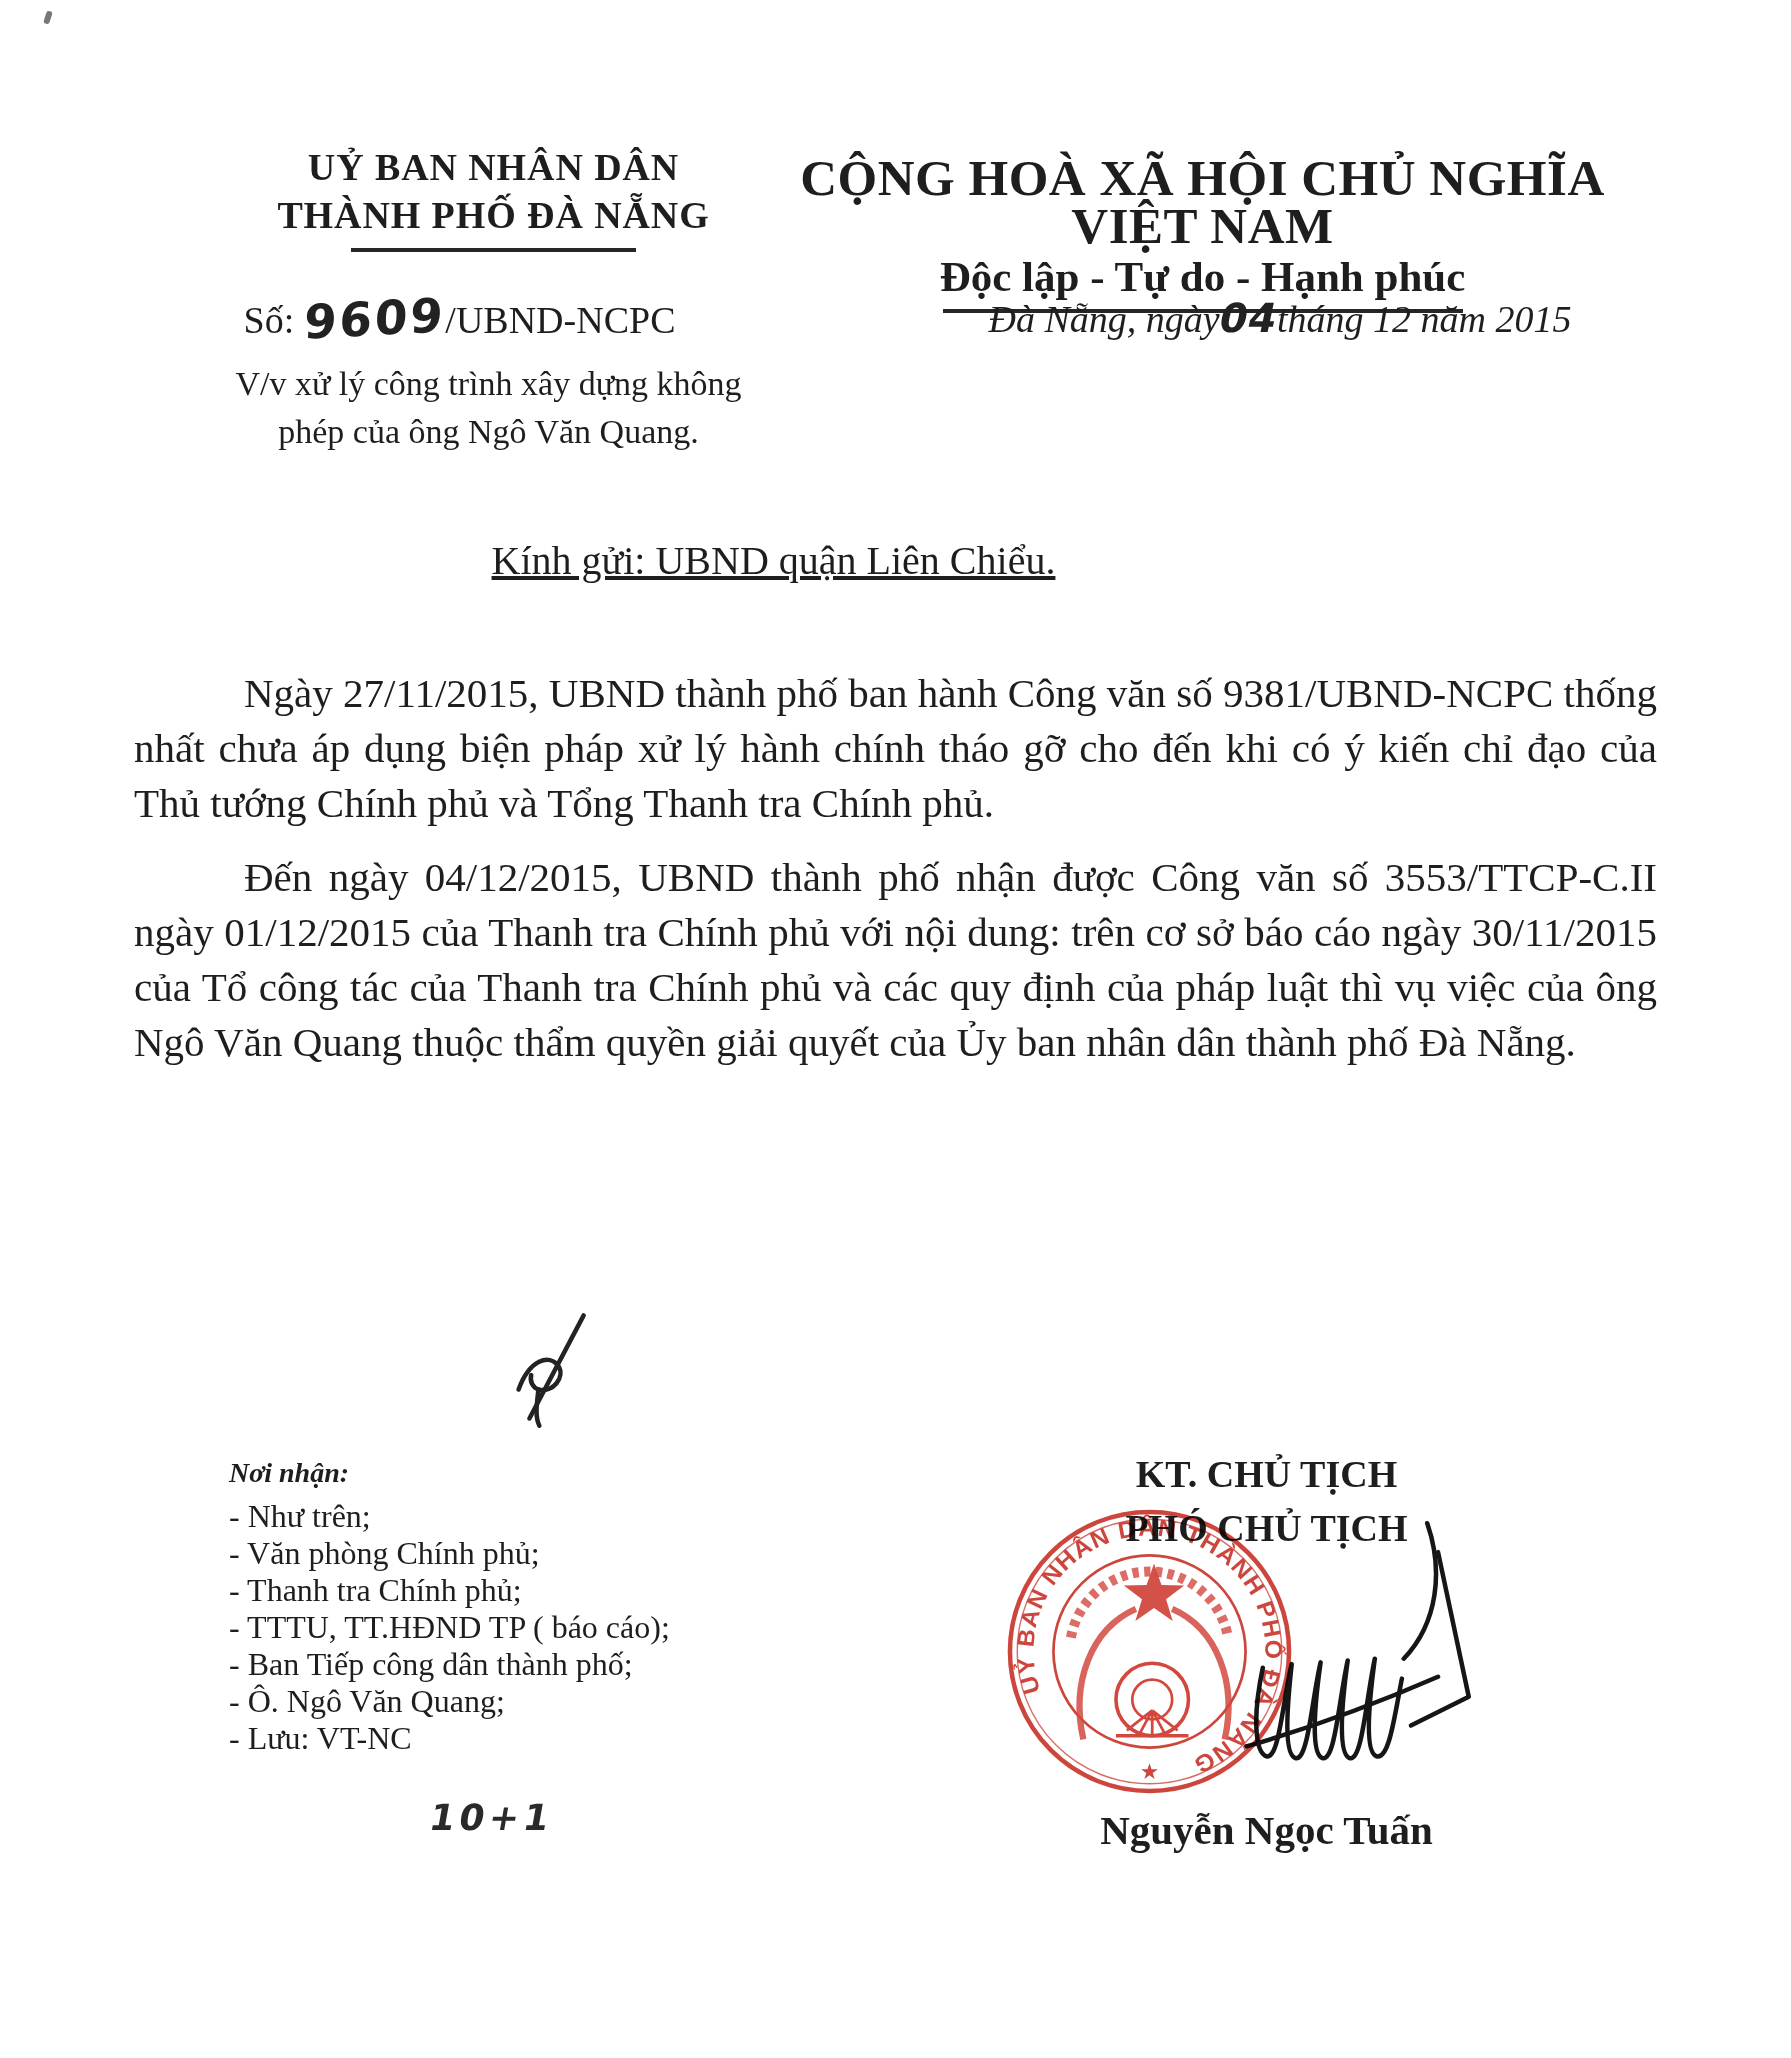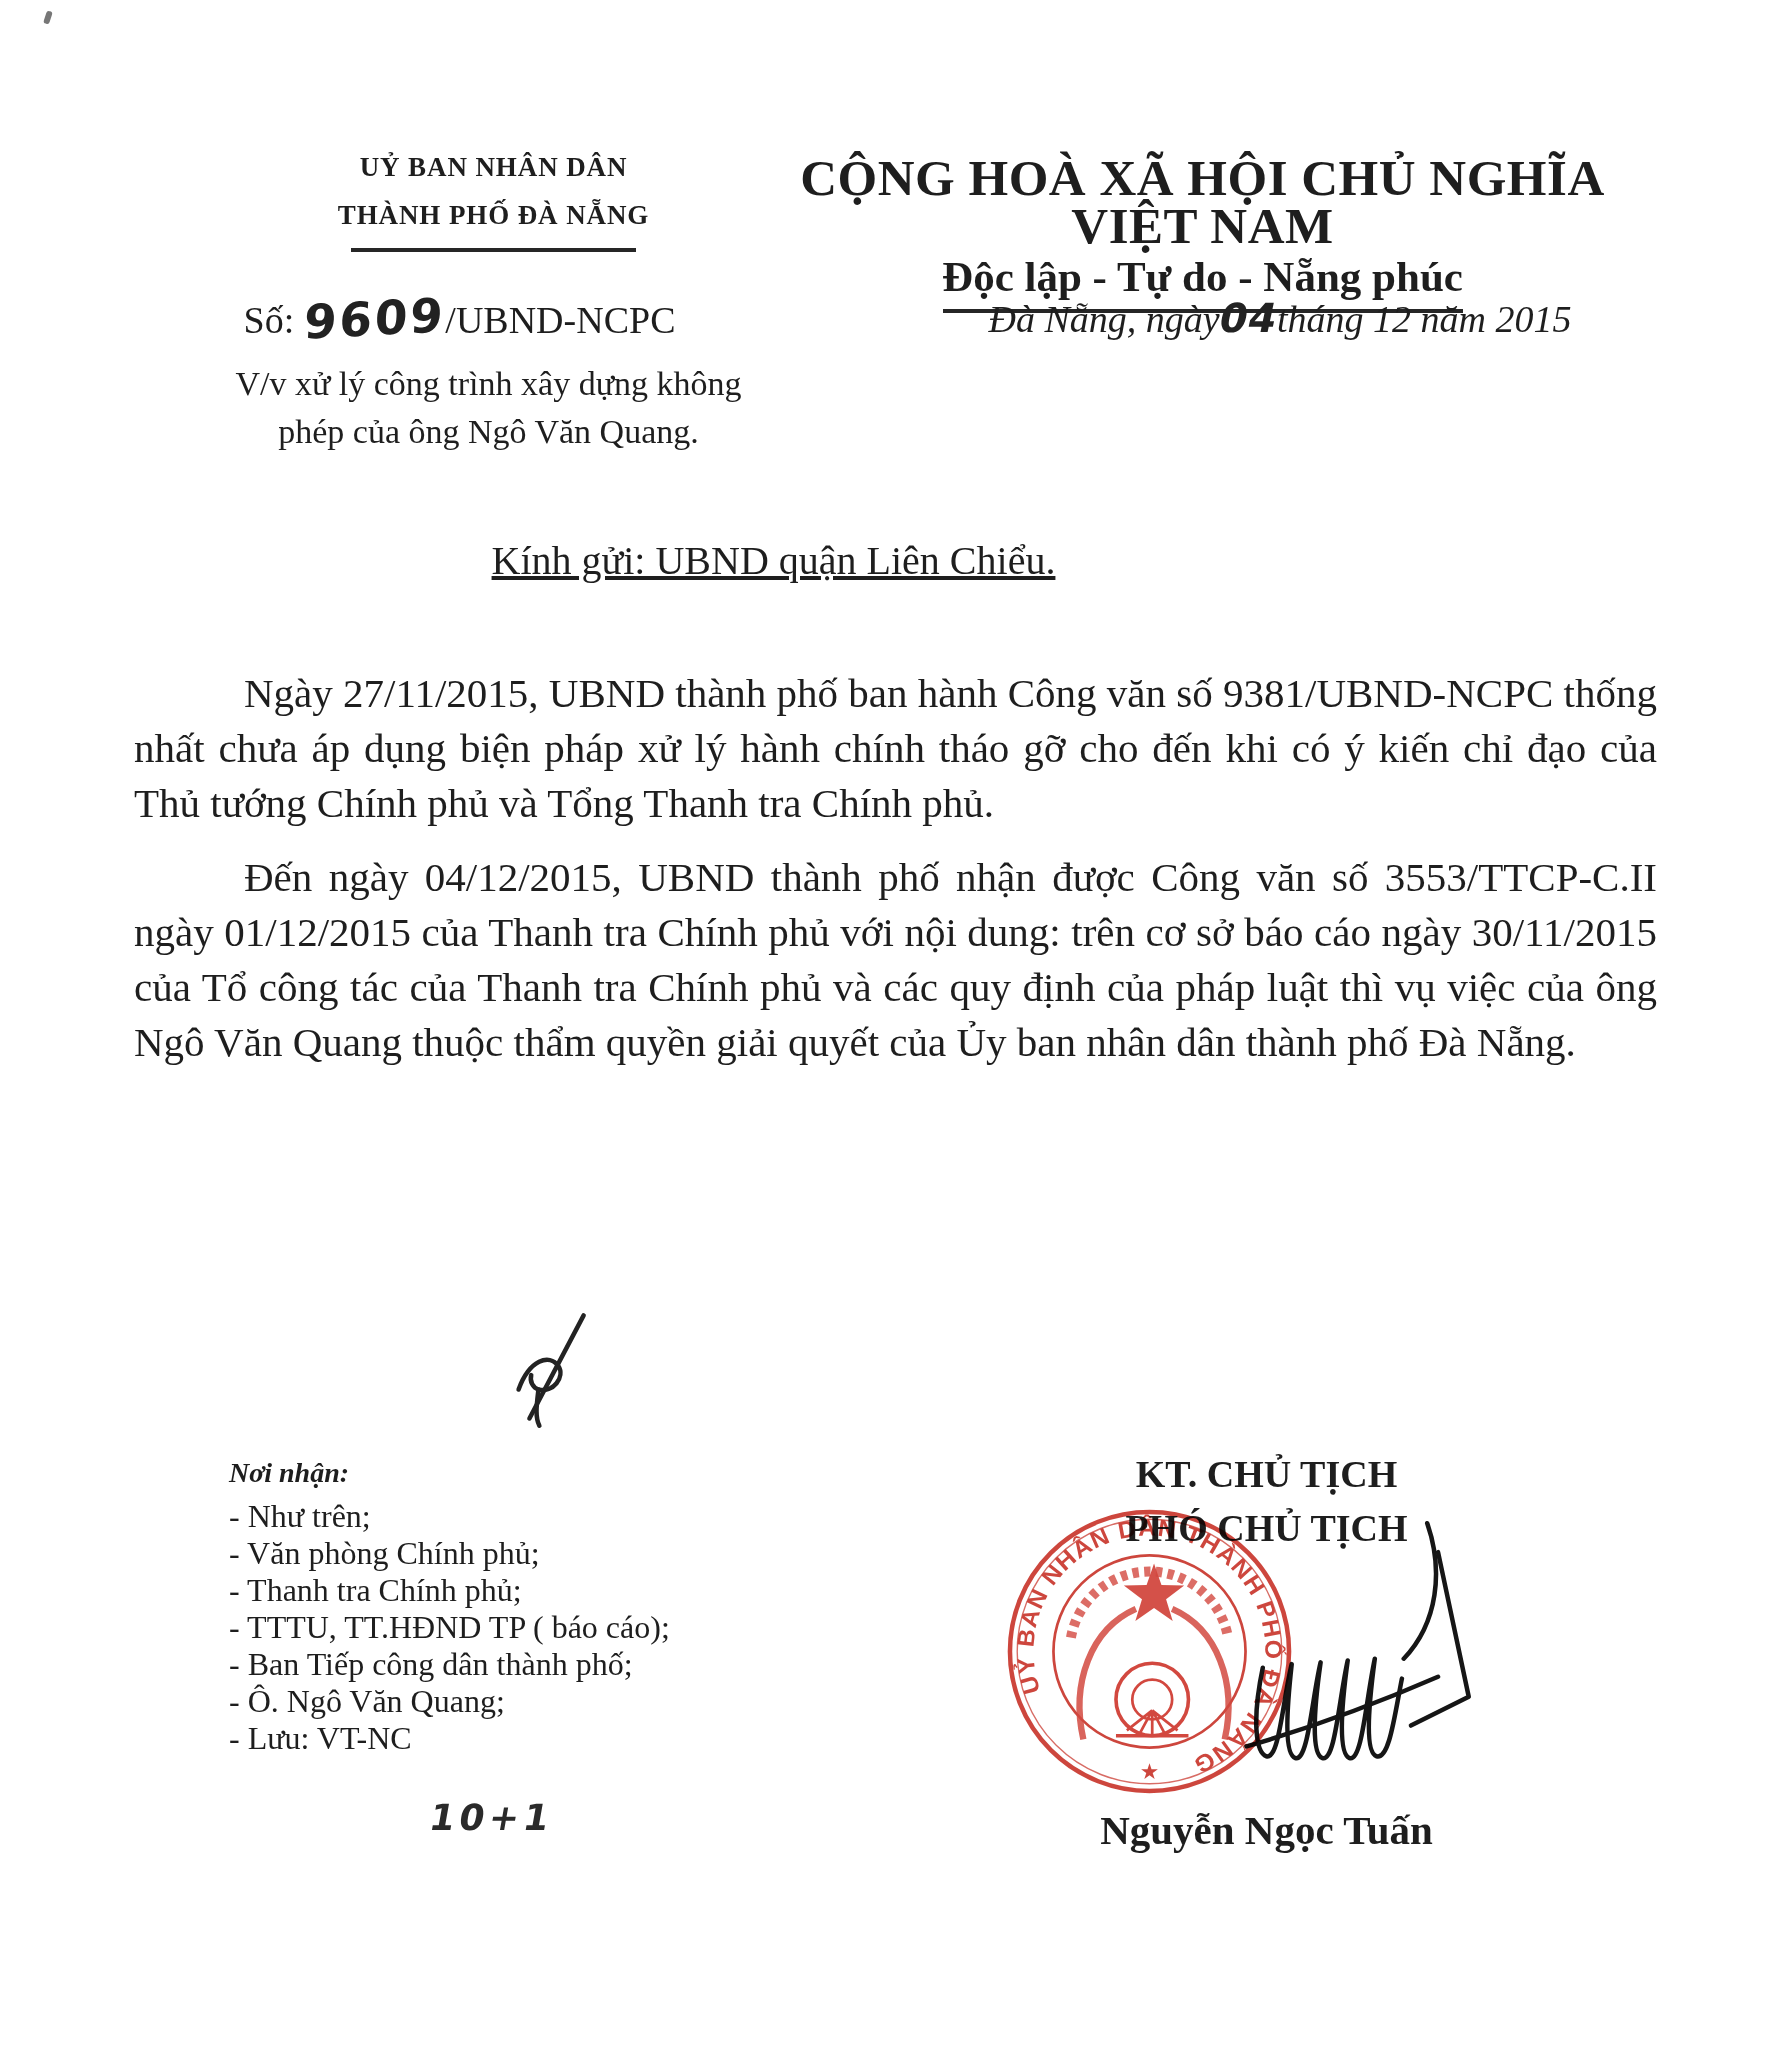--- a/index.html
+++ b/index.html
@@ -5,21 +5,21 @@
   html,body{margin:0;padding:0;}
   body{
     width:1791px;height:2059px;position:relative;background:#ffffff;
     font-family:"Liberation Serif","DejaVu Serif",serif;color:#1e1e1e;
     overflow:hidden;
   }
   .abs{position:absolute;}
   .center{text-align:center;}
   .b{font-weight:bold;}
 
-  .hdr-left{left:204px;top:143px;width:579px;font-size:27px;line-height:48px;letter-spacing:0.9px;}
+  .hdr-left{left:204px;top:143px;width:579px;font-size:38px;line-height:48px;letter-spacing:0.9px;}
   .hdr-left .rule{width:285px;height:3.6px;background:#262626;margin:9px auto 0;}
   .hdr-right{left:782px;top:154px;width:841px;}
   .hdr-right .l1{font-size:51px;line-height:48px;letter-spacing:0.5px;font-weight:bold;}
   .hdr-right .l2{font-size:43px;line-height:50px;font-weight:bold;margin-top:1.8px;}
   .hdr-right .rule{width:520px;height:3.6px;background:#262626;margin:7.2px auto 0;}
 
   .so-line{left:204px;top:289px;width:511px;font-size:38px;}
   .handnum{
     font-family:"DejaVu Sans","Liberation Sans",sans-serif;font-weight:bold;
     font-size:47px;letter-spacing:2.7px;display:inline-block;
@@ -62,21 +62,21 @@
 <div class="abs speck"></div>
 
 <div class="abs hdr-left center">
   <div class="b">UỶ BAN NHÂN DÂN</div>
   <div class="b">THÀNH PHỐ ĐÀ NẴNG</div>
   <div class="rule"></div>
 </div>
 
 <div class="abs hdr-right center">
   <div class="l1">CỘNG HOÀ XÃ HỘI CHỦ NGHĨA VIỆT NAM</div>
-  <div class="l2">Độc lập - Tự do - Nẵng phúc</div>
+  <div class="l2">Độc lập - Tự do - Hạnh phúc</div>
   <div class="rule"></div>
 </div>
 
 <div class="abs so-line center">
   <span>Số: </span><span class="handnum">9609</span><span>/UBND-NCPC</span>
 </div>
 
 <div class="abs date-line center">
   <span>Đà Nẵng, ngày</span><span class="handday">04</span><span>tháng 12 năm 2015</span>
 </div>

